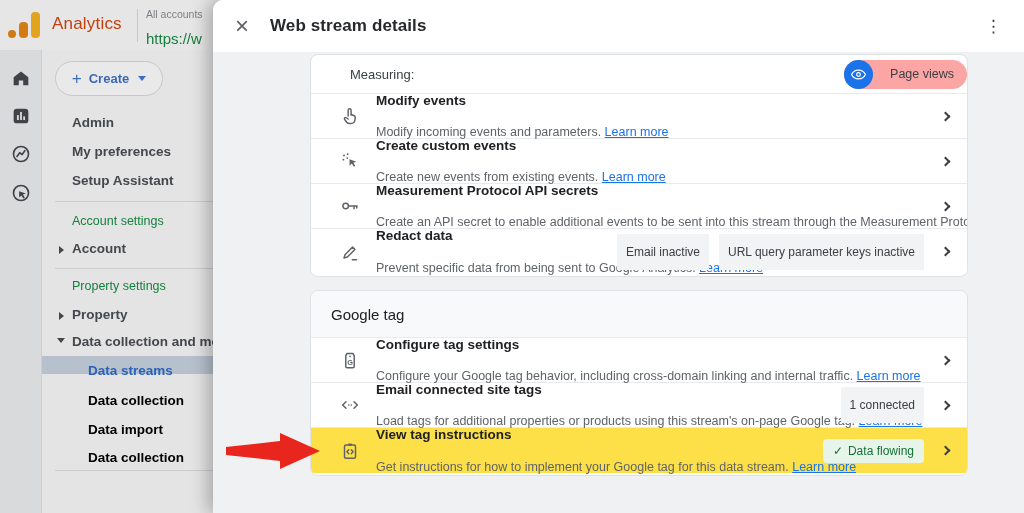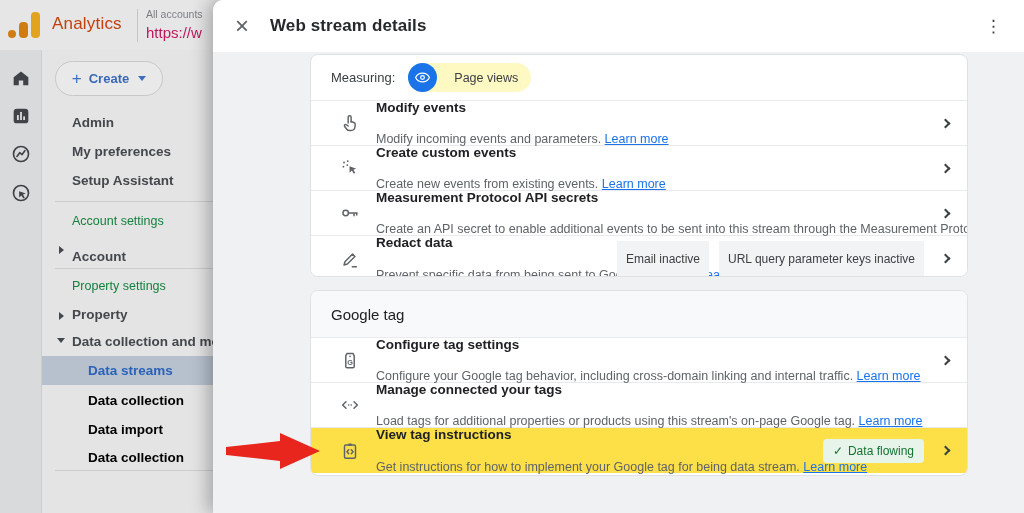--- a/index.html
+++ b/index.html
@@ -10,59 +10,59 @@
   .left-region { position:absolute; left:0; top:0; width:213px; height:513px; overflow:hidden; }
   .topbar { position:absolute; left:0; top:0; width:213px; height:50px; background:#e6e6e7; }
   .ga-logo { position:absolute; left:12px; top:12px; width:32px; height:26px; }
   .ga-logo .bar-tall { position:absolute; right:4px; top:0; width:9px; height:26px; border-radius:4px; background:#e2a31e; }
   .ga-logo .bar-mid  { position:absolute; right:16px; top:10px; width:9px; height:16px; border-radius:4px; background:#d07b13; }
   .ga-logo .dot      { position:absolute; right:28px; top:18px; width:8px;  height:8px;  border-radius:50%; background:#d07b13; }
   .brand { position:absolute; left:52px; top:14px; font-size:17px; color:#c2410c; letter-spacing:.2px; }
   .topbar-divider { position:absolute; left:137px; top:9px; width:1px; height:33px; background:#c5c6c7; }
   .scope { position:absolute; left:146px; top:8px; width:80px; }
   .scope-label { font-size:10.5px; color:#7c7f83; }
-  .scope-value { font-size:15px; color:#be185d; margin-top:4px; white-space:nowrap; }
+  .scope-value { font-size:15px; color:#15803d; margin-top:10px; white-space:nowrap; }
 
   .rail { position:absolute; left:0; top:50px; width:42px; height:463px; background:#d9dadb; border-right:1px solid #cccdce; }
   .rail-icon { position:absolute; left:10px; width:22px; height:22px; }
   .rail-icon svg { display:block; }
 
   .sidebar { position:absolute; left:42px; top:50px; width:171px; height:463px; background:#e4e4e5; }
   .create-btn { position:absolute; left:13px; top:11px; width:108px; height:35px; border-radius:18px;
     background:#e9e9ea; border:1px solid #c7c8c9; display:flex; align-items:center; justify-content:center; gap:7px; }
   .create-plus { color:#3d6fc0; font-size:17px; font-weight:400; line-height:1; }
   .create-label { color:#3a68b4; font-size:13px; font-weight:600; }
   .caret-down { width:0; height:0; border-left:4.5px solid transparent; border-right:4.5px solid transparent; border-top:5px solid #3d6fc0; margin-left:2px; }
 
   .side-item { position:absolute; left:30px; font-size:13.5px; font-weight:600; color:#44474b; white-space:nowrap; }
   .side-header { position:absolute; left:30px; font-size:12.5px; color:#15803d; white-space:nowrap; }
   .side-divider { position:absolute; left:13px; right:0; height:1px; background:#cbcccd; }
   .tri-right { position:absolute; left:17px; width:0; height:0; border-top:4px solid transparent; border-bottom:4px solid transparent; border-left:5px solid #44474b; }
   .tri-down  { position:absolute; left:15px; width:0; height:0; border-left:4px solid transparent; border-right:4px solid transparent; border-top:5px solid #44474b; }
   .child-item { position:absolute; left:46px; font-size:13.5px; font-weight:600; color:#000000; white-space:nowrap;text-align:right; }
-  .active-row { position:absolute; left:0; right:0; top:306px; height:29px; background:#b7c1ce;padding-left:32px; }
+  .active-row { position:absolute; left:0; right:0; top:306px; height:18px; background:#b7c1ce;padding-left:32px; }
   .active-label { position:absolute; left:46px; top:7px; font-size:13.5px; font-weight:600; color:#2b62b8; }
 
   
   .panel { position:absolute; left:213px; top:0; width:811px; height:513px; background:#fff;
     border-top-left-radius:10px; box-shadow:-5px 0 18px rgba(0,0,0,.28); }
   .panel-header { position:absolute; left:0; top:0; right:0; height:52px; background:#fff;
     border-top-left-radius:10px; display:flex; align-items:center; padding:0 22px; }
   .close-x { font-size:24px; color:#5f6368; font-weight:400; line-height:1; margin-right:21px; }
   .panel-title { font-size:17px; font-weight:600; color:#26282b; letter-spacing:.1px; }
   .kebab { margin-left:auto; font-size:17px; color:#3c4043; letter-spacing:0; }
 
   .panel-content { position:absolute; left:0; top:52px; right:0; bottom:0; background:#eff1f3; }
   .gcard { position:absolute; left:97px; width:658px; background:#fff; border:1px solid #dfe2e5; border-radius:8px; overflow:hidden; }
   .card-events { top:2px; height:223px; }
   .card-tag { top:238px; height:186px; }
 
-  .measuring-row { height:46px; display:flex; align-items:center; padding-left:20px; border-bottom:1px solid #e8eaed; }
+  .measuring-row { height:39px; display:flex; align-items:center; padding-left:39px; border-bottom:1px solid #e8eaed;justify-content:space-between; }
   .measuring-label { font-size:13px; color:#3c4043; }
-  .measure-chip { display:flex; align-items:center; height:29px; background:#fef9c3; border-radius:15px; margin-left:13px;gap:8px; }
+  .measure-chip { display:flex; align-items:center; height:29px; background:#fca5a5; border-radius:15px; margin-left:13px;gap:8px; }
   .eye-circle { width:29px; height:29px; border-radius:50%; background:#1a73e8; display:flex; align-items:center; justify-content:center; }
   .measure-chip-label { font-size:12.5px; color:#3c4043; padding:0 13px 0 9px; }
 
   .grow { height:45px; display:flex; align-items:center; padding:0 18px 0 27px; border-bottom:1px solid #e8eaed; background:#fff; }
   .grow:last-child { border-bottom:none; }
   .grow.hl { background:#fde047; }
   .rowicon { width:24px; height:24px; margin-right:14px; flex:none; display:flex; align-items:center; justify-content:center; }
   .rowtext { min-width:0; }
   .gtitle { font-size:13.5px; font-weight:700; color:#202124; line-height:1.25; }
   .gdesc { font-size:12.5px; color:#5f6368; margin-top:16px; white-space:nowrap; }
@@ -134,21 +134,21 @@
       <span class="caret-down"></span>
     </div>
 
     <div class="side-item" style="top:65px">Admin</div>
     <div class="side-item" style="top:94px">My preferences</div>
     <div class="side-item" style="top:123px">Setup Assistant</div>
 
     <div class="side-divider" style="top:151px"></div>
     <div class="side-header" style="top:164px">Account settings</div>
     <span class="tri-right" style="top:196px"></span>
-    <div class="side-item" style="top:199px">Account</div>
+    <div class="side-item" style="top:191px">Account</div>
 
     <div class="side-divider" style="top:218px"></div>
     <div class="side-header" style="top:229px">Property settings</div>
     <span class="tri-right" style="top:262px"></span>
     <div class="side-item" style="top:257px">Property</div>
     <span class="tri-down" style="top:288px"></span>
     <div class="side-item" style="top:284px">Data collection and modi</div>
 
     <div class="active-row">
       <div class="active-label">Data streams</div>
@@ -278,36 +278,40 @@
 
       <div class="grow">
         <span class="rowicon">
           <svg class="ic" width="22" height="22" viewBox="0 0 24 24">
               <path d="M7.6 8.4L4 12l3.6 3.6M16.4 8.4L20 12l-3.6 3.6"></path>
               <circle cx="10.6" cy="12" r="0.9" fill="#5f6368" stroke="none"></circle>
               <circle cx="13.4" cy="12" r="0.9" fill="#5f6368" stroke="none"></circle>
             </svg>
         </span>
         <div class="rowtext">
-          <div class="gtitle">Manage connected your tags</div>
+          <div class="gtitle">Email connected site tags</div>
           <div class="gdesc"><span>Load tags for additional properties or products using this stream's on-page Google tag.</span> <span class="glink">Learn more</span></div>
+        </div>
+        <div class="rowtrail">
+          <span class="chip">1 connected</span>
+          <span class="chev"></span>
         </div>
       </div>
 
       <div class="grow hl">
         <span class="rowicon">
           <svg class="ic" width="22" height="22" viewBox="0 0 24 24">
               <rect x="6" y="5.5" width="12" height="14.5" rx="1.6"></rect>
               <rect x="10" y="3.8" width="4" height="2.6" rx="0.8" fill="#5f6368" stroke="none"></rect>
               <path d="M10.6 10.6l-2 2.2 2 2.2M13.4 10.6l2 2.2-2 2.2"></path>
             </svg>
         </span>
         <div class="rowtext">
           <div class="gtitle">View tag instructions</div>
-          <div class="gdesc"><span>Get instructions for how to implement your Google tag for being data stream.</span> <span class="glink">Learn more</span></div>
+          <div class="gdesc"><span>Get instructions for how to implement your Google tag for this data stream.</span> <span class="glink">Learn more</span></div>
         </div>
         <div class="rowtrail">
           <span class="chip-green">
               <span>✓</span>
               <span>Data flowing</span>
             </span>
           <span class="chev"></span>
         </div>
       </div>
     </div>

